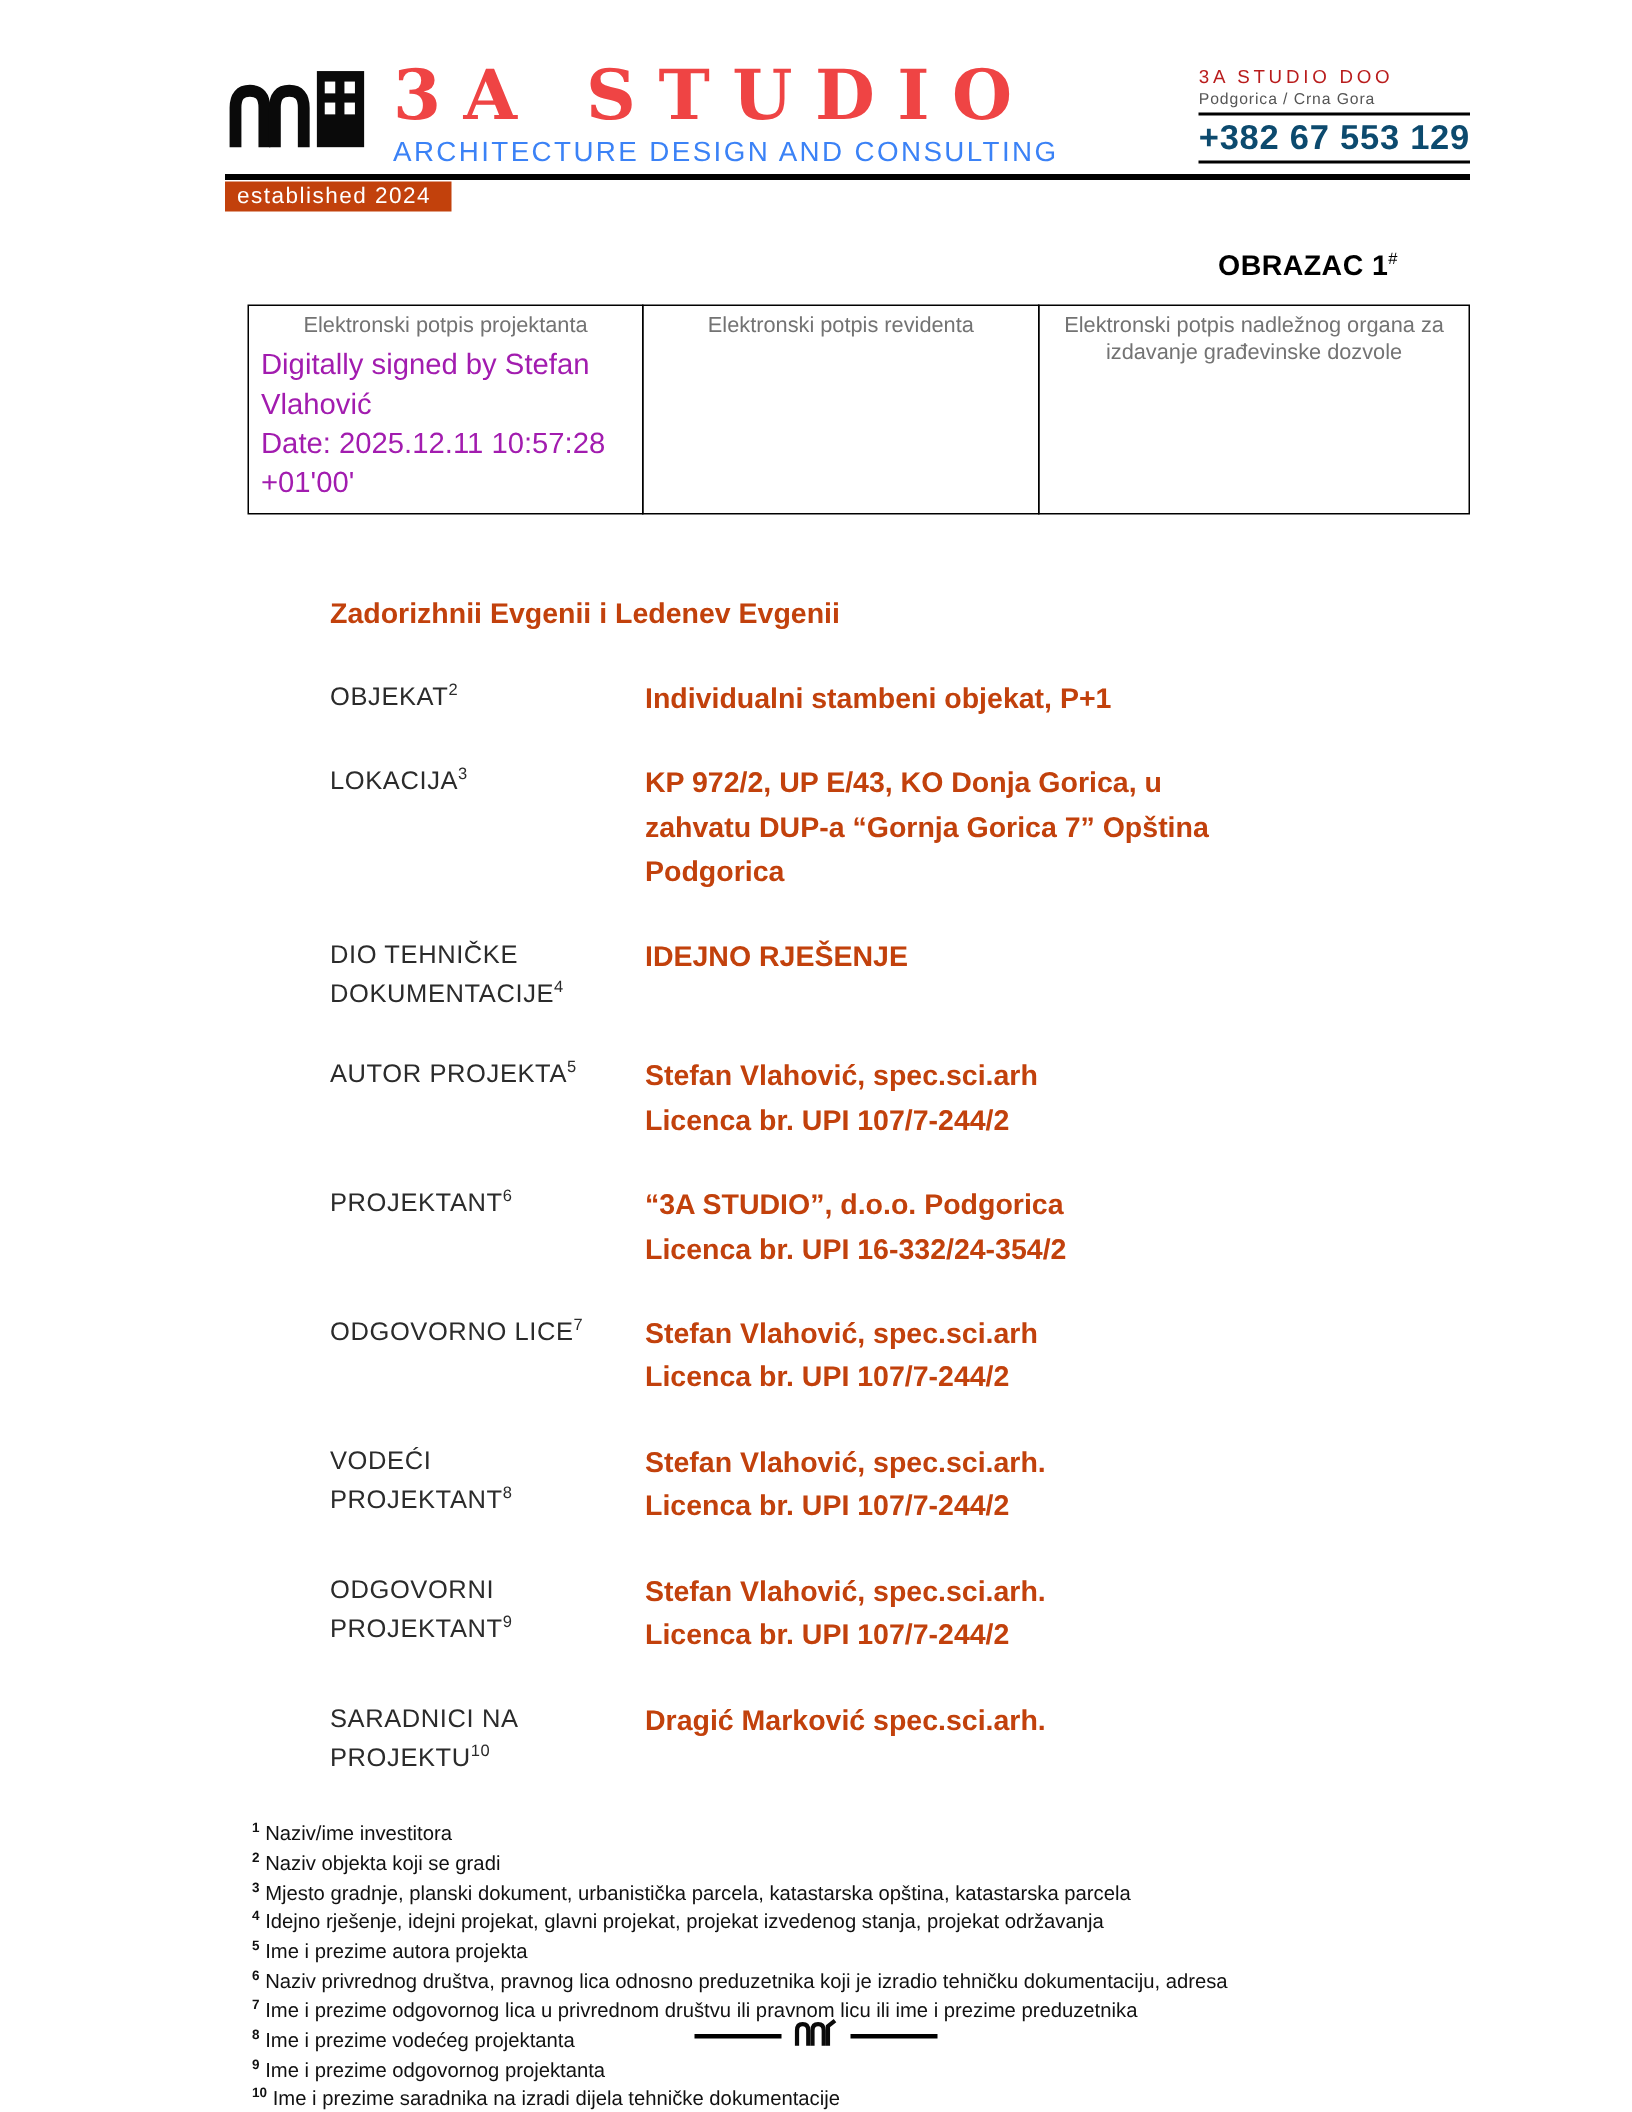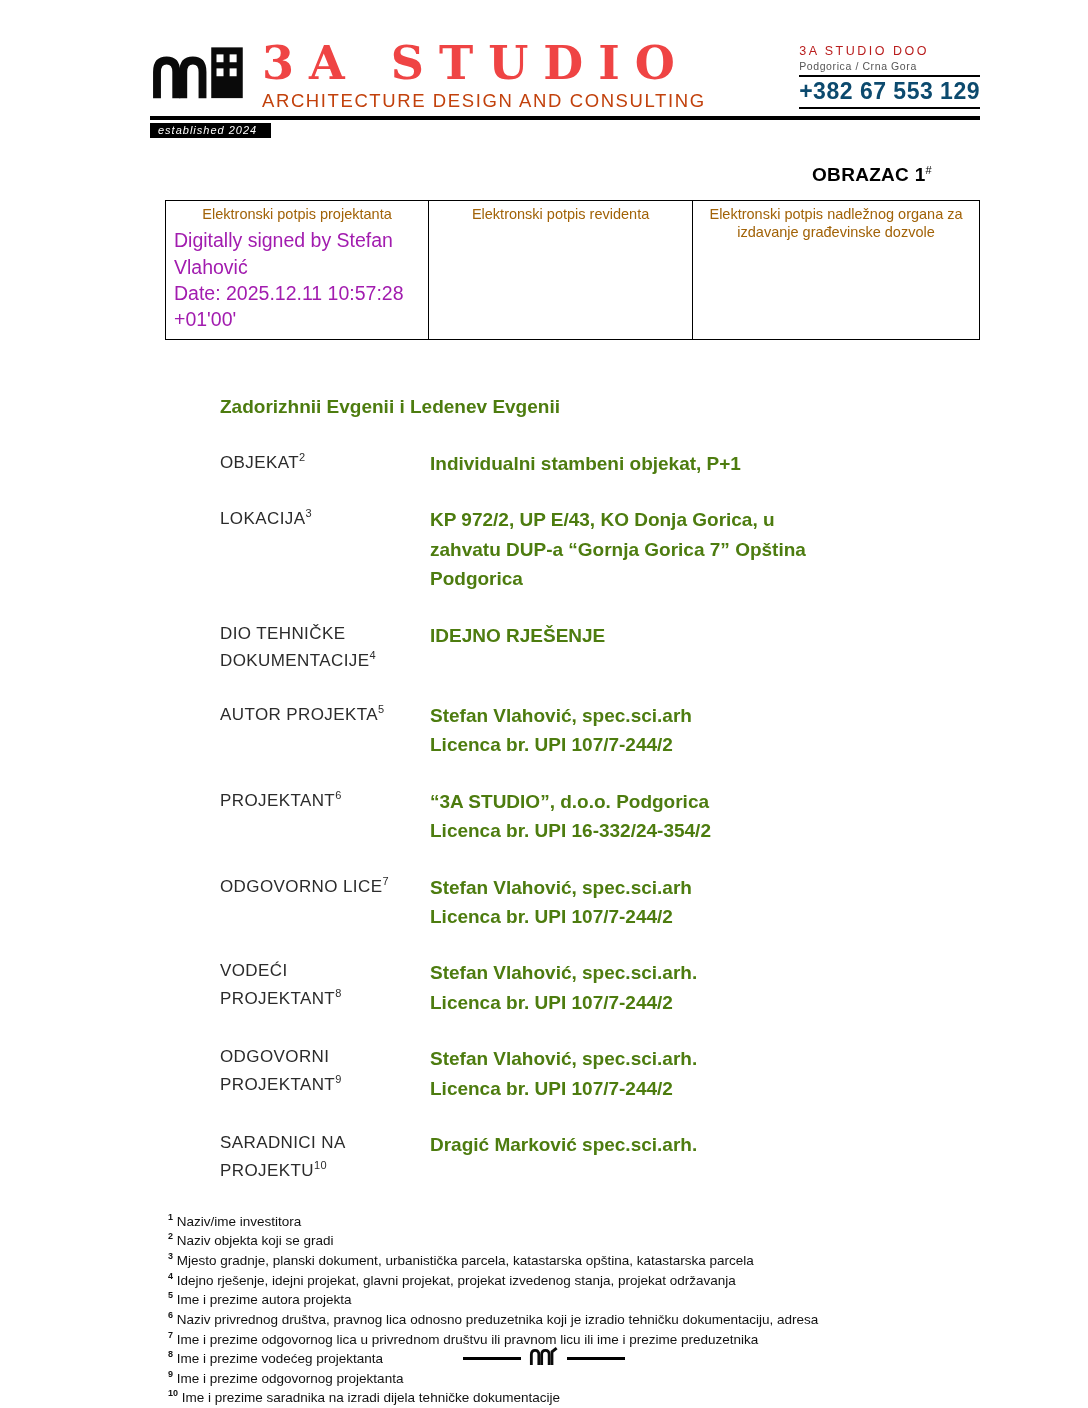--- a/index.html
+++ b/index.html
@@ -15,61 +15,61 @@
 
   
   .header { display:flex; justify-content:space-between; align-items:flex-start; }
   .logo-group { display:flex; align-items:flex-start; gap:14px; }
   .logo-title {
     font-family:"DejaVu Serif", serif;
     font-weight:bold; font-size:46px; letter-spacing:15px;
     line-height:1.0; color:#ef4444; white-space:nowrap;
   }
   .logo-tagline {
-    font-size:18.5px; letter-spacing:1.6px; color:#c2410c;
+    font-size:18.5px; letter-spacing:1.6px; color:#3b82f6;
     margin-top:4px; white-space:nowrap;
   }
   .contact-block { text-align:left; margin-top:4px; min-width:150px; }
   .contact-name { font-size:12.5px; letter-spacing:2.5px; color:#b91c1c; white-space:nowrap; }
   .contact-loc { font-size:10.5px; letter-spacing:0.6px; color:#555; margin-top:2px; white-space:nowrap; }
   .contact-phone {
     font-size:23px; font-weight:bold; color:#0c4a6e; white-space:nowrap;
     border-top:2px solid #000; border-bottom:2px solid #000;
     padding:1px 0 2px 0; margin-top:3px; letter-spacing:0.5px;
   }
   .header-rule { height:4px; background:#000; margin-top:4px; }
   .established-badge {
-    display:inline-block; background:#000000; color:#fff;
-    font-size:11px; letter-spacing:1px; padding:1px 14px 2px 8px; margin-top:1px;font-style:italic;
+    display:inline-block; background:#c2410c; color:#fff;
+    font-size:15px; letter-spacing:1px; padding:1px 14px 2px 8px; margin-top:1px;
   }
 
   
   .form-title-row { text-align:right; padding-right:48px; margin-top:26px;
     font-weight:bold; font-size:19px; letter-spacing:0.3px; }
   .form-title-row sup { font-size:11px; font-weight:normal; }
 
   
   .sig-table { display:grid; grid-template-columns:32.4% 32.4% 35.2%;
     margin-top:14px; margin-left:15px; width:815px; }
   .sig-cell { border:1px solid #000; margin-left:-1px; min-height:140px; padding:4px 8px; }
   .sig-cell:first-child { margin-left:0; }
-  .cell-header { font-size:14.5px; text-align:center; color:#a16207; line-height:1.25; }
+  .cell-header { font-size:14.5px; text-align:center; color:#737373; line-height:1.25; }
   .cell-content { font-size:19.5px; color:#a21caf; margin-top:4px; line-height:1.35;
     white-space:pre-line; }
 
   
   .fields { margin-top:52px; margin-left:70px; }
   .field-row { display:flex; margin-bottom:27px; }
   .field-label {
     width:210px; flex:0 0 210px;
     font-size:17px; color:#2b2b2b; letter-spacing:0.4px;
     line-height:1.55; text-transform:uppercase;
   }
   .field-label sup { font-size:11px; }
-  .field-value { font-size:19px; font-weight:bold; color:#4d7c0f; line-height:1.55; }
+  .field-value { font-size:19px; font-weight:bold; color:#c2410c; line-height:1.55; }
 
   
   .footnotes { margin-top:18px; margin-left:18px; }
   .footnote { font-size:13.5px; color:#111; line-height:1.42; }
   .footnote sup { font-size:9px; font-weight:bold; }
 
   
   .footer { position:absolute; bottom:38px; left:0; width:1088px;
     display:flex; align-items:center; justify-content:center; gap:8px; }
   .footer-line { width:58px; height:3px; background:#000; }

